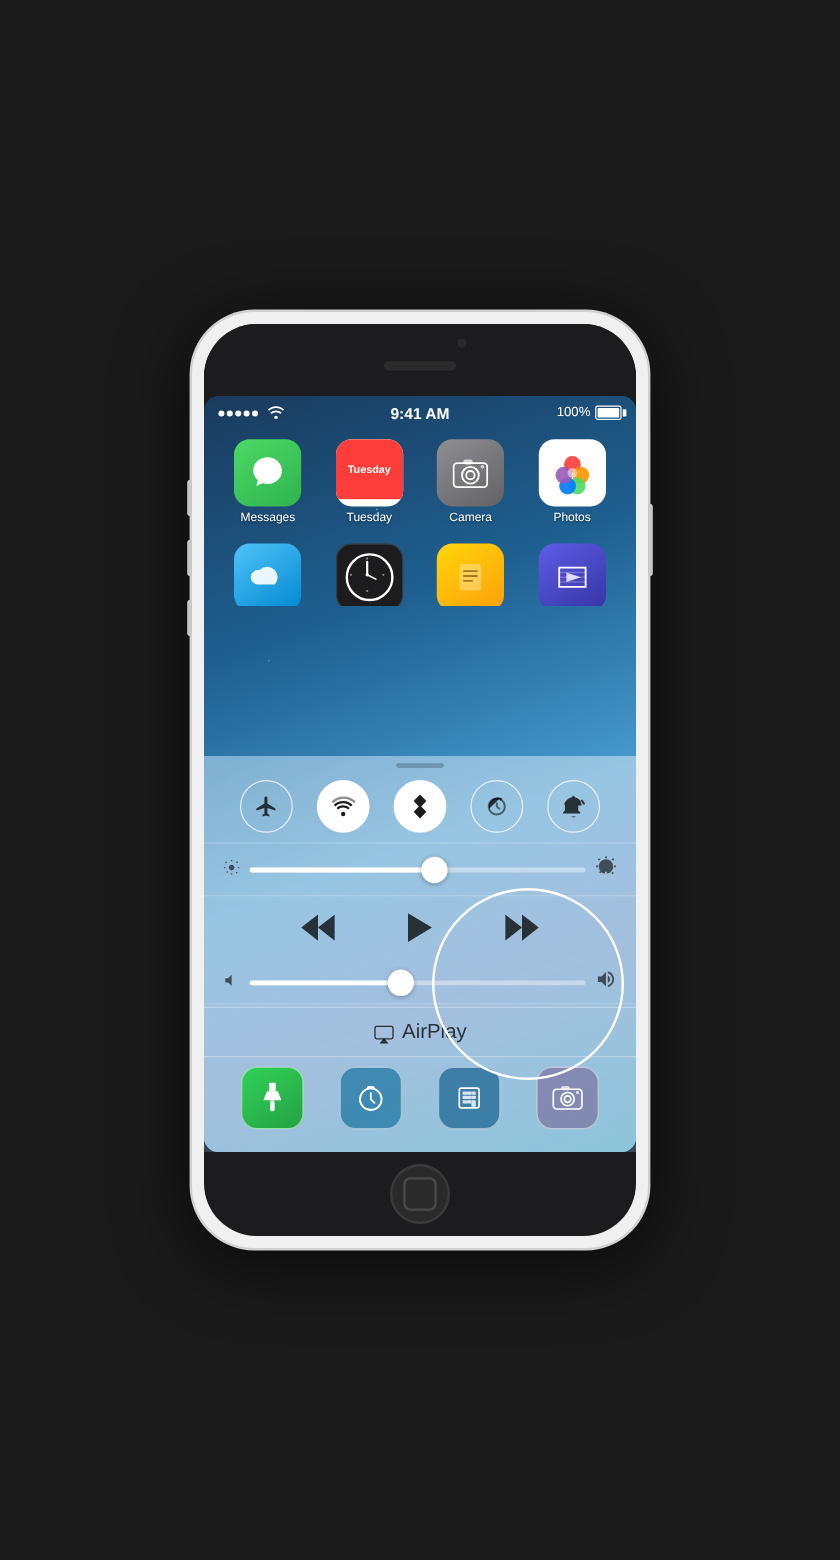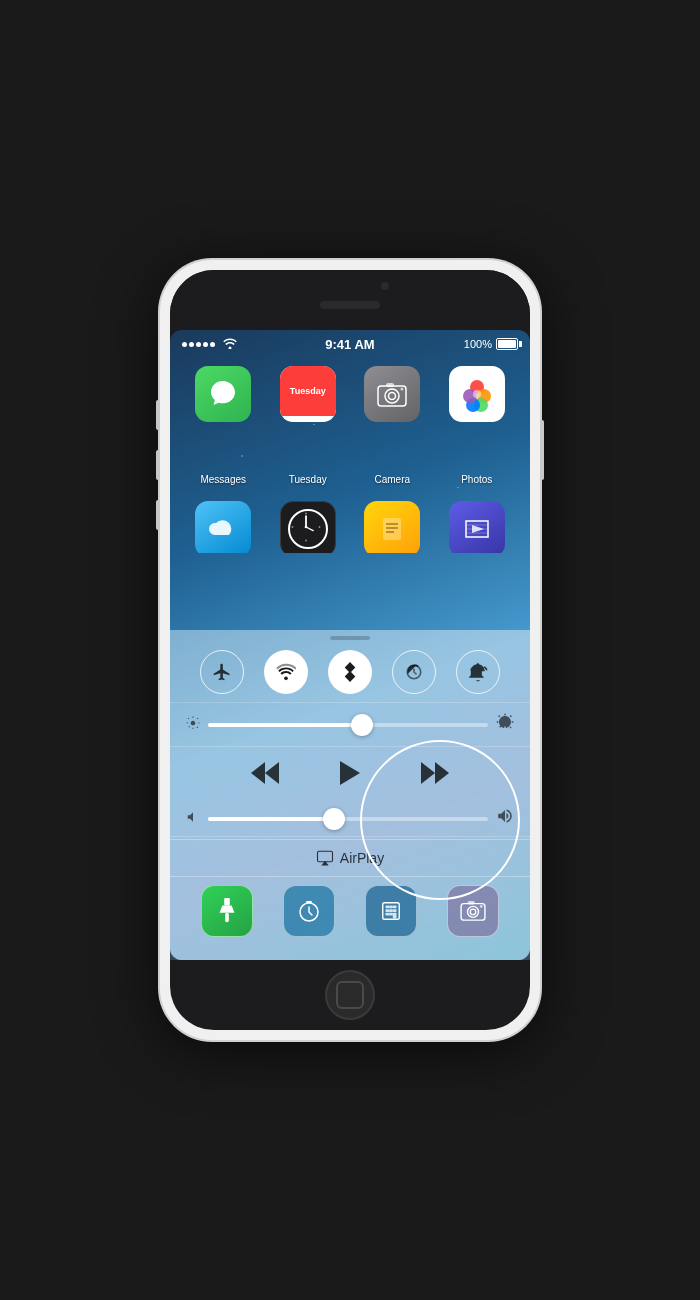--- a/index.html
+++ b/index.html
@@ -217,21 +217,20 @@
       align-items: center;
       justify-content: center;
       font-size: 28px;
     }
 
     .app-label {
       color: white;
       font-size: 10px;
       text-align: right;
       text-shadow: 0 1px 2px rgba(0,0,0,0.5);
-      margin-top: 48px;
     }
 
     
     .icon-messages { background: linear-gradient(145deg, #4cd964, #2fb350); }
     .icon-camera { background: linear-gradient(145deg, #8e8e93, #636366); }
 
     
     .icon-weather { background: linear-gradient(145deg, #4fc3f7, #0288d1); }
 
     
@@ -390,27 +389,27 @@
       gap: 6px;
       padding: 10px 0;
       cursor: pointer;
       color: rgba(0,0,0,0.75);
       font-size: 13px;
       border-right: 1px solid rgba(255,255,255,0.3);
     }
     .cc-airplay-btn {
       flex: 1;
       display: flex;
-      align-items: center;
+      align-items: flex-end;
       justify-content: center;
       gap: 6px;
       padding: 10px 0;
       cursor: pointer;
       color: rgba(0,0,0,0.75);
-      font-size: 14px;
+      font-size: 17px;
     }
 
     
     .cc-quick-apps {
       display: flex;
       justify-content: space-around;
       padding: 8px 16px;
       border-top: 1px solid rgba(255,255,255,0.3);
       position: relative;
       z-index: 5;

